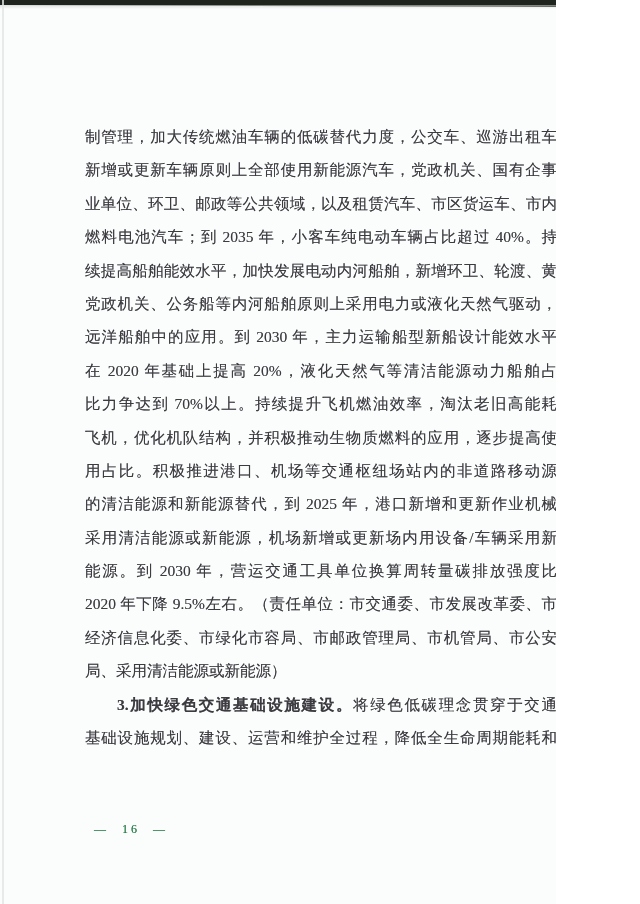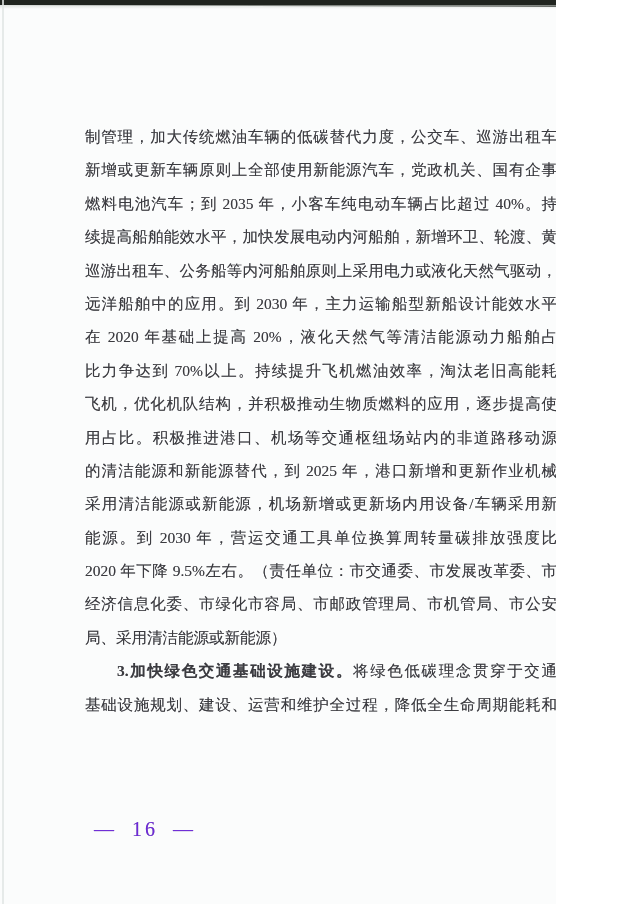--- a/index.html
+++ b/index.html
@@ -68,43 +68,44 @@
   .line.just {
     text-align: justify;
     text-align-last: justify;
     text-justify: inter-character;
   }
   .line.indent { padding-left: 32px; }
   .line b { font-weight: bold; }
   .footer {
     position: absolute;
     left: 94px; top: 817px;
-    font-size: 20px;
+    font-size: 12px;
     line-height: 24px;
-    color: #6d28d9;
+    color: #15803d;
     letter-spacing: 3px;
     word-spacing: 7px;
     text-shadow: 0 0 0.5px rgba(70,70,75,0.5);
   }
 </style>
 </head>
 <body>
 
 <div class="canvas">
   <div class="scan-top"></div>
   <div class="scan-top-shadow"></div>
   <div class="scan-right"></div>
   <div class="scan-left"></div>
 
   <div class="text-block">
       <div class="line just">制管理，加大传统燃油车辆的低碳替代力度，公交车、巡游出租车</div>
       <div class="line just">新增或更新车辆原则上全部使用新能源汽车，党政机关、国有企事</div>
+      <div class="line just">业单位、环卫、邮政等公共领域，以及租赁汽车、市区货运车、市内</div>
       <div class="line just">燃料电池汽车；到 2035 年，小客车纯电动车辆占比超过 40%。持</div>
       <div class="line just">续提高船舶能效水平，加快发展电动内河船舶，新增环卫、轮渡、黄</div>
-      <div class="line just">巡游出租车、公务船等内河船舶原则上采用电力或液化天然气驱动，</div>
+      <div class="line just">党政机关、公务船等内河船舶原则上采用电力或液化天然气驱动，</div>
       <div class="line just">远洋船舶中的应用。到 2030 年，主力运输船型新船设计能效水平</div>
       <div class="line just">在 2020 年基础上提高 20%，液化天然气等清洁能源动力船舶占</div>
       <div class="line just">比力争达到 70%以上。持续提升飞机燃油效率，淘汰老旧高能耗</div>
       <div class="line just">飞机，优化机队结构，并积极推动生物质燃料的应用，逐步提高使</div>
       <div class="line just">用占比。积极推进港口、机场等交通枢纽场站内的非道路移动源</div>
       <div class="line just">的清洁能源和新能源替代，到 2025 年，港口新增和更新作业机械</div>
       <div class="line just">采用清洁能源或新能源，机场新增或更新场内用设备/车辆采用新</div>
       <div class="line just">能源。到 2030 年，营运交通工具单位换算周转量碳排放强度比</div>
       <div class="line just">2020 年下降 9.5%左右。（责任单位：市交通委、市发展改革委、市</div>
       <div class="line just">经济信息化委、市绿化市容局、市邮政管理局、市机管局、市公安</div>

